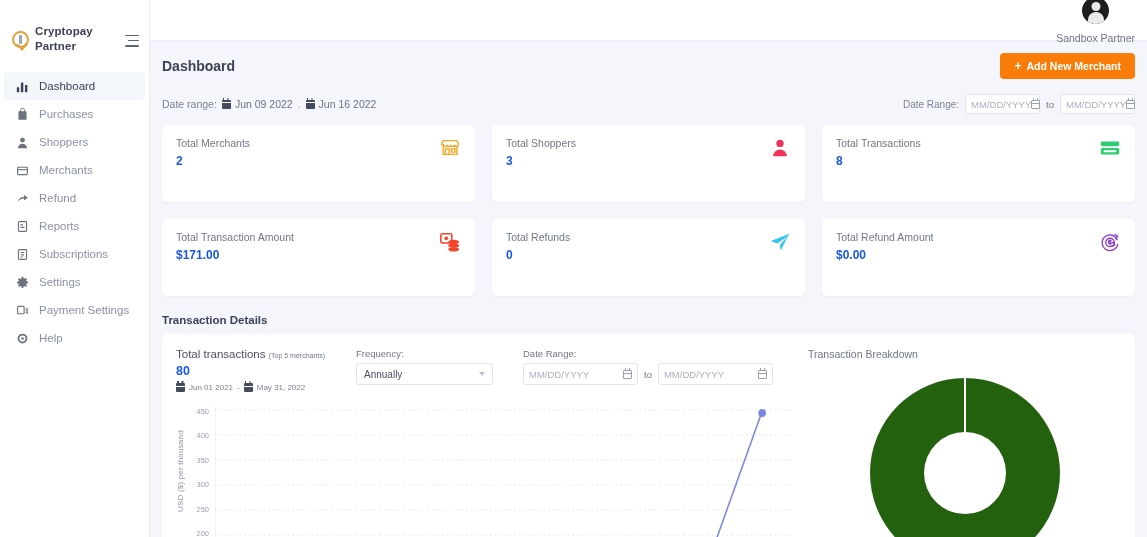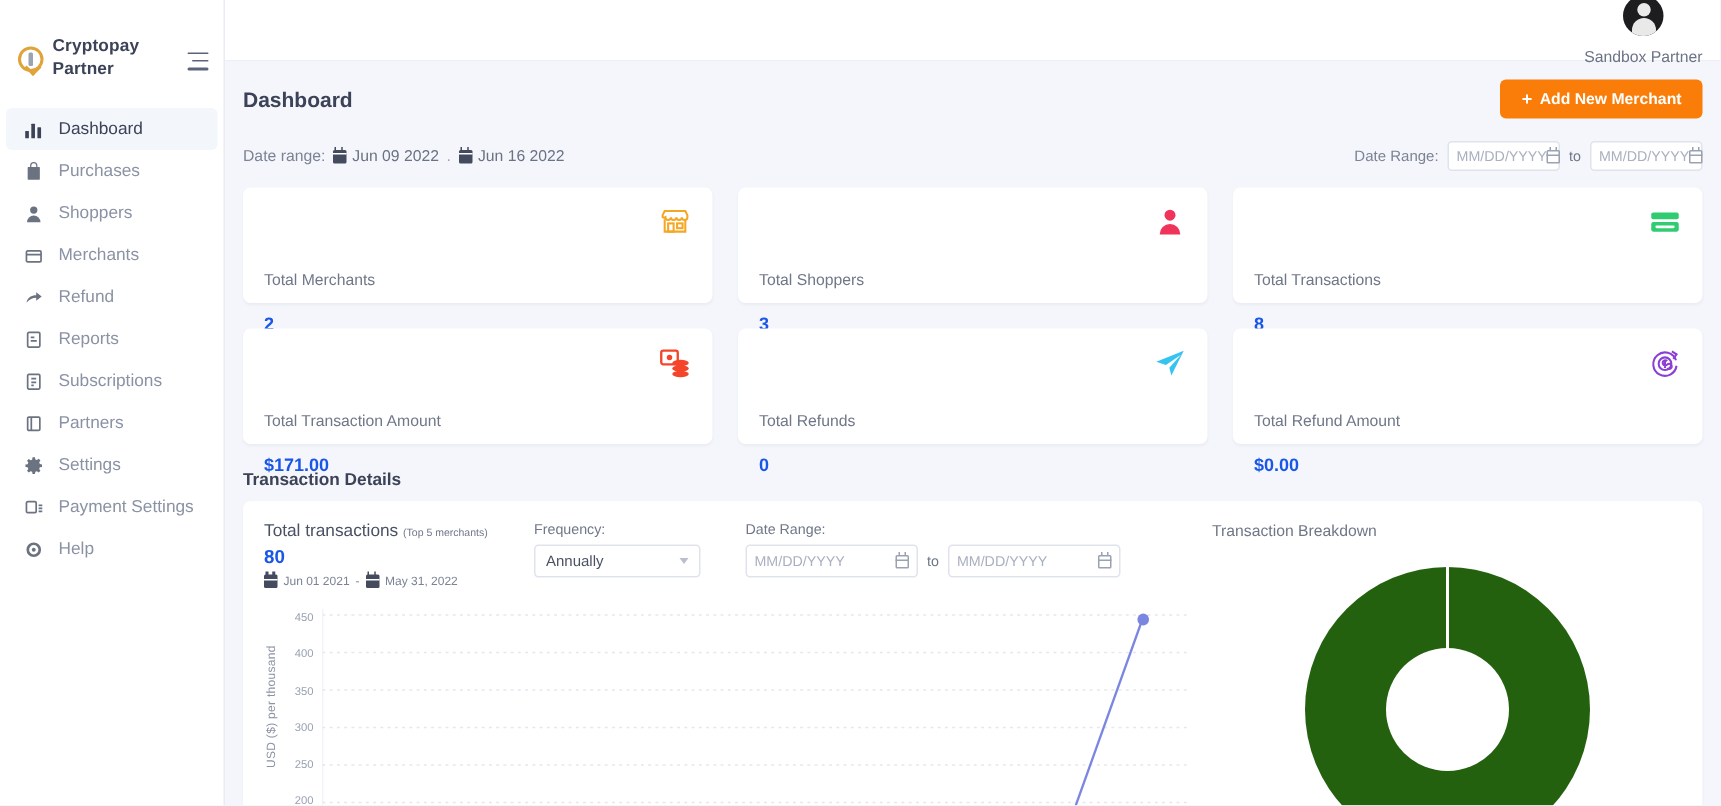--- a/index.html
+++ b/index.html
@@ -147,21 +147,21 @@
     content: ""; position: absolute; top: 2px; left: -1px; width: 9px; height: 1px; background: #9aa1b1;
   }
 
   
   .cards-grid { display: grid; grid-template-columns: repeat(3, 1fr); gap: 17px; }
   .stat-card {
     background: #fff; border-radius: 5px; height: 77px;
     padding: 12px 14px; display: flex; align-items: flex-start; justify-content: space-between;
     box-shadow: 0 1px 2px rgba(40,50,80,.05);
   }
-  .stat-left { display: flex; flex-direction: column; gap: 17px; margin-top: 44px; }
+  .stat-left { display: flex; flex-direction: column; gap: 6px; }
   .stat-label { font-size: 10.5px; color: #6f7788; line-height: 12px; }
   .stat-value { font-size: 12px; font-weight: bold; color: #1a56e8; line-height: 13px; }
   .stat-ico { width: 22px; height: 22px; display: block; }
   .cards-grid.row2 { margin-top: 17px; }
 
   
   .section-title { font-size: 11.5px; font-weight: bold; color: #3c4257; margin: 18px 0 8px 0; }
   .panel {
     background: #fff; border-radius: 5px; display: flex;
     box-shadow: 0 1px 2px rgba(40,50,80,.05);
@@ -173,21 +173,21 @@
   .tt-head { display: flex; align-items: flex-start; gap: 30px; }
   .tt-block { min-width: 150px; }
   .tt-title { font-size: 11.5px; color: #4a5163; }
   .tt-sub { font-size: 7px; color: #6f7788; }
   .tt-value { font-size: 12.5px; font-weight: bold; color: #1a56e8; margin-top: 4px; }
   .tt-range { display: flex; align-items: flex-end; gap: 4px; font-size: 8px; color: #7b8394; margin-top: 5px; }
 
   .ctl { display: flex; flex-direction: column; gap: 4px; }
   .ctl-label { font-size: 9.5px; color: #6f7788; }
   .select-box {
-    width: 111px; height: 22px; border: 1px solid #dfe3ec; border-radius: 3px;
+    width: 137px; height: 22px; border: 1px solid #dfe3ec; border-radius: 3px;
     display: flex; align-items: center; justify-content: space-between;
     padding: 0 7px; font-size: 10px; color: #4a5163; background: #fff; cursor: pointer;
   }
   .chev { width: 0; height: 0; border-left: 3.5px solid transparent; border-right: 3.5px solid transparent; border-top: 4px solid #b9bfcc; }
   .ctl-row { display: flex; align-items: center; gap: 6px; }
   .date-input.lg { width: 115px; height: 22px; font-size: 9.5px; }
   .to-lbl { font-size: 9.5px; color: #6f7788; }
 
   
   .chart-wrap { display: flex; margin-top: 14px; height: 150px; }
@@ -275,29 +275,20 @@
         <span class="nav-label">Reports</span>
       </div>
       <div class="nav-item">
         <span class="nav-ico">
             <svg viewBox="0 0 16 16" fill="none" stroke="currentColor" stroke-width="1.4">
               <rect x="3" y="2" width="10" height="12" rx="1"></rect>
               <path d="M6 5.5h4M6 8.5h4M6 11h2"></path>
             </svg>
           </span>
         <span class="nav-label">Subscriptions</span>
-      </div>
-      <div class="nav-item">
-        <span class="nav-ico">
-            <svg viewBox="0 0 16 16" fill="none" stroke="currentColor" stroke-width="1.4">
-              <rect x="3" y="2.5" width="10" height="11" rx="1"></rect>
-              <path d="M6 2.5v11"></path>
-            </svg>
-          </span>
-        <span class="nav-label">Partners</span>
       </div>
       <div class="nav-item">
         <span class="nav-ico">
             <svg viewBox="0 0 16 16" fill="currentColor">
               <path d="M8 5.2A2.8 2.8 0 1 0 8 10.8 2.8 2.8 0 0 0 8 5.2zm0 1.6a1.2 1.2 0 1 1 0 2.4 1.2 1.2 0 0 1 0-2.4z"></path>
               <path d="M7 1h2l.3 1.8 1.3.55 1.5-1.05 1.4 1.4-1.05 1.5.55 1.3L14.8 7v2l-1.8.3-.55 1.3 1.05 1.5-1.4 1.4-1.5-1.05-1.3.55L9 14.8H7l-.3-1.8-1.3-.55-1.5 1.05-1.4-1.4 1.05-1.5L3 9.3 1.2 9V7L3 6.7l.55-1.3L2.5 3.9l1.4-1.4L5.4 3.55 6.7 3z"></path>
             </svg>
           </span>
         <span class="nav-label">Settings</span>
       </div>

